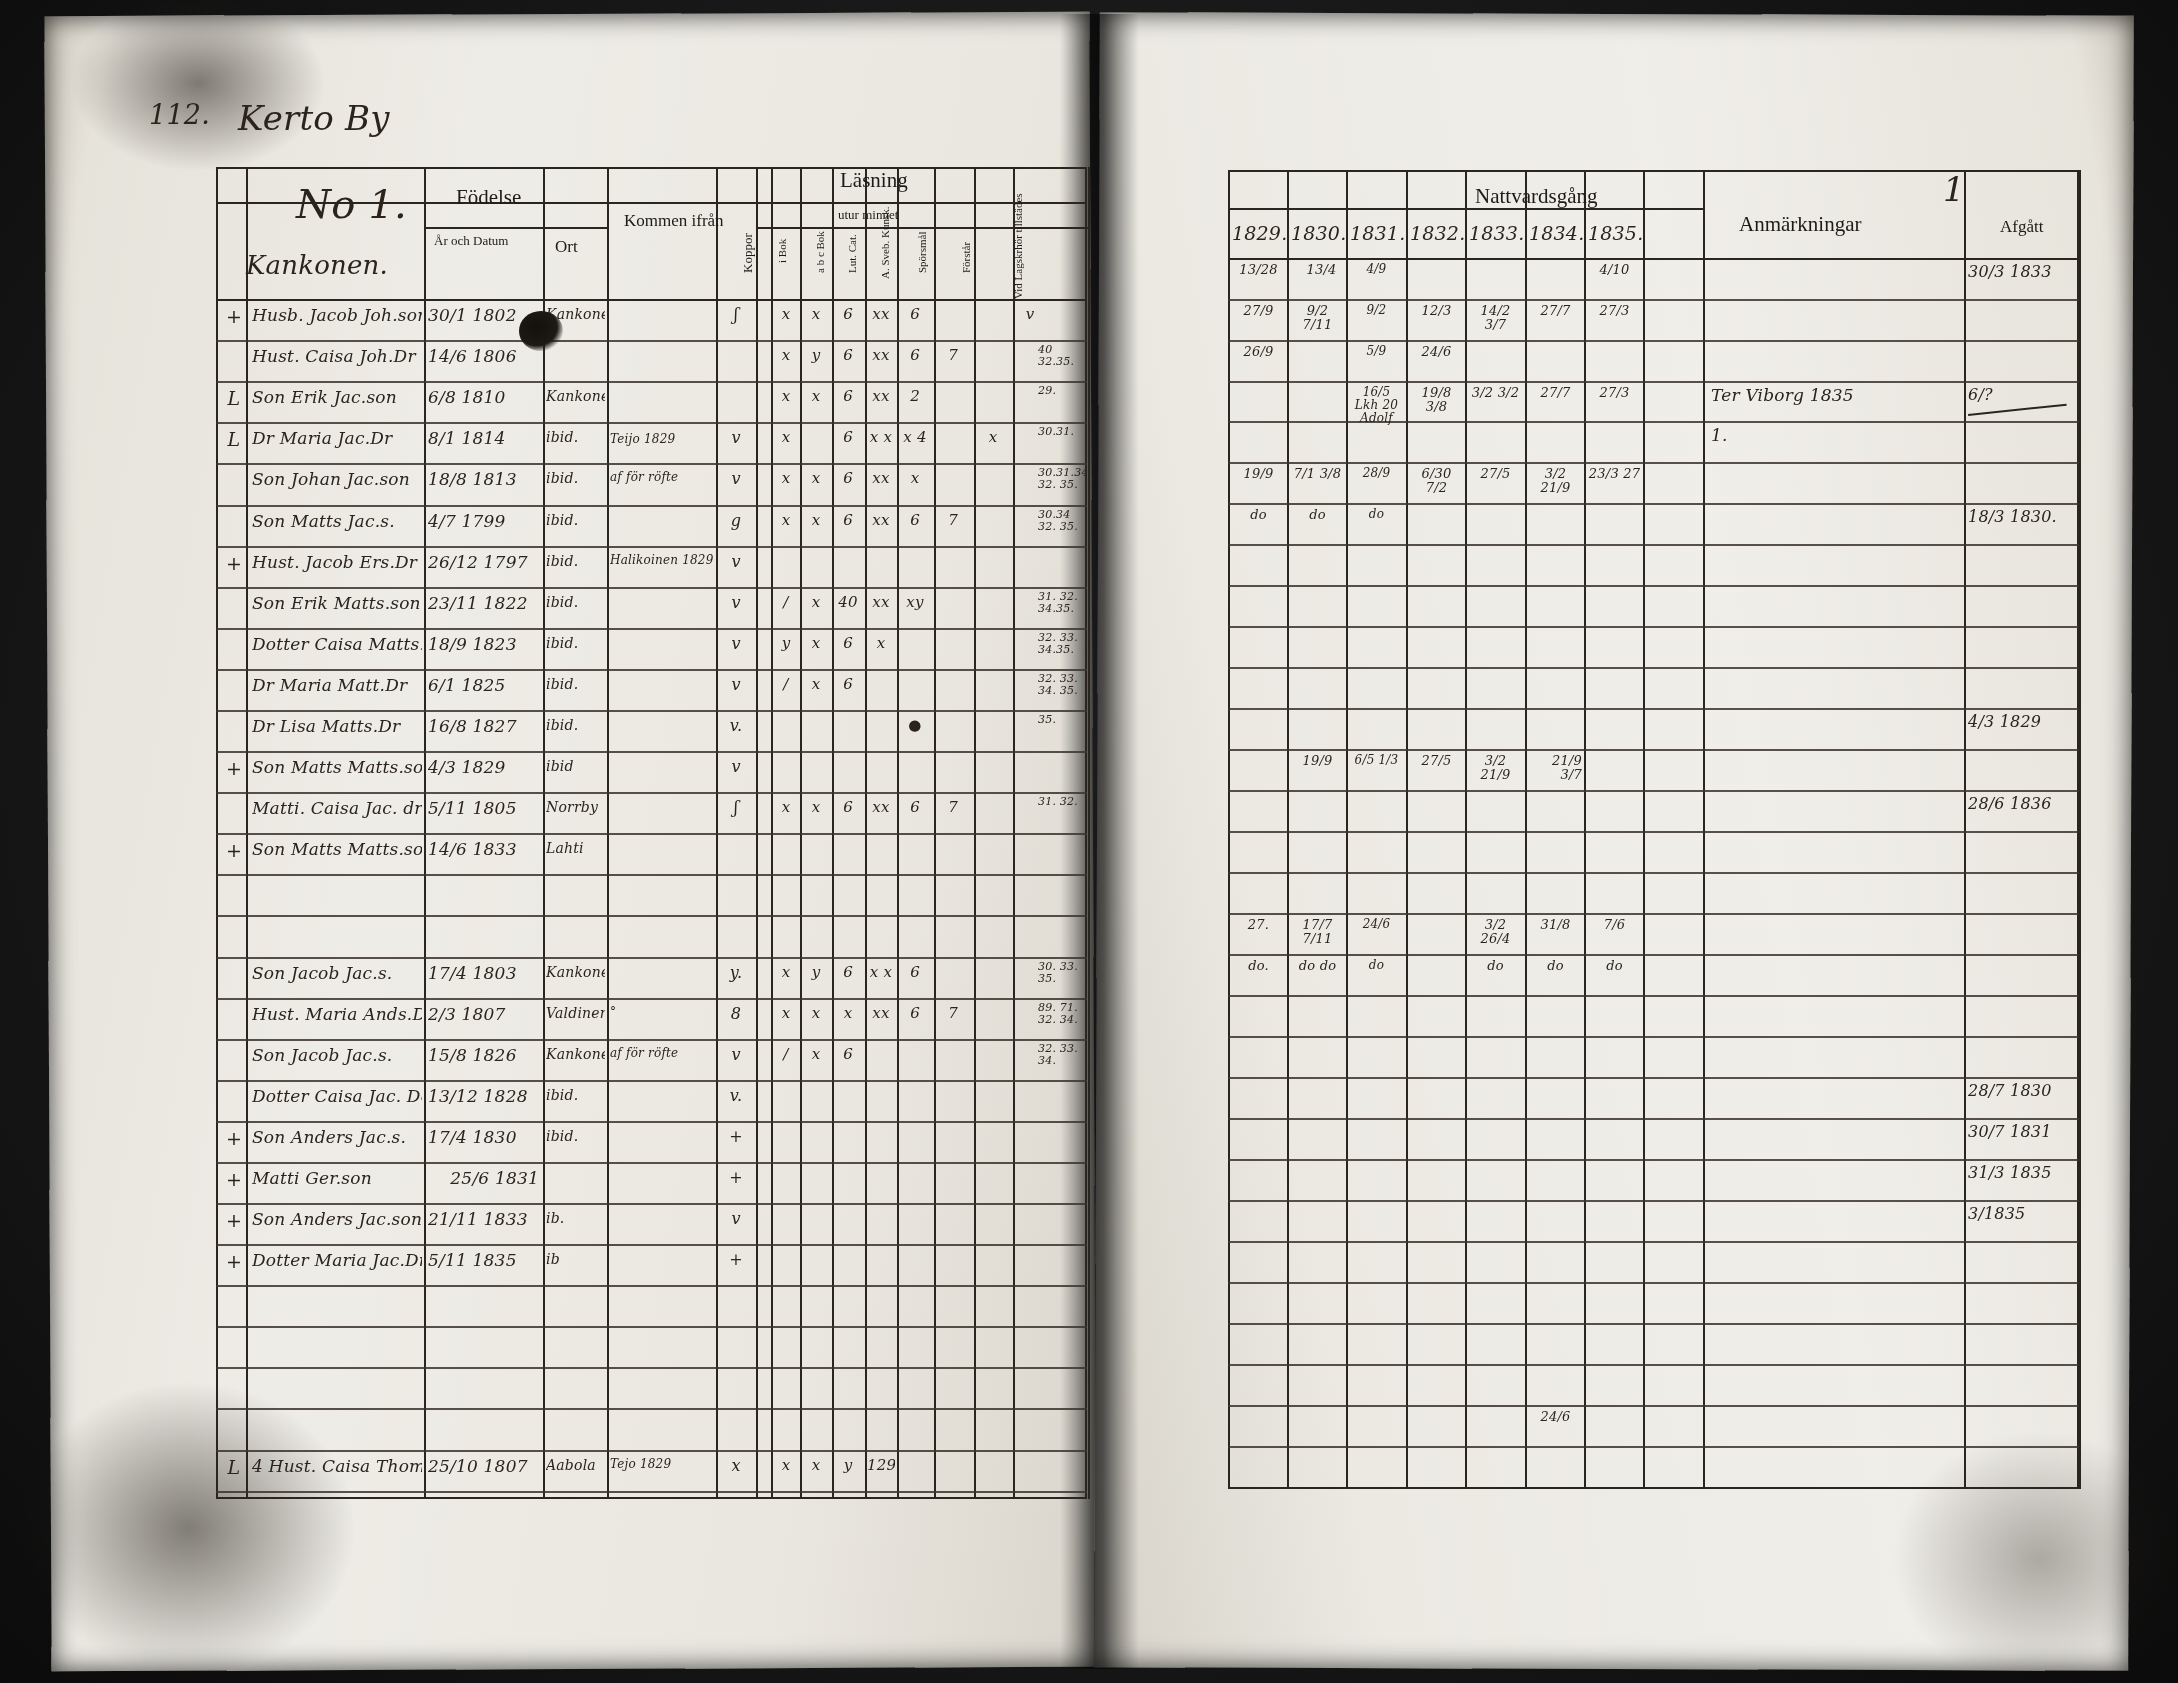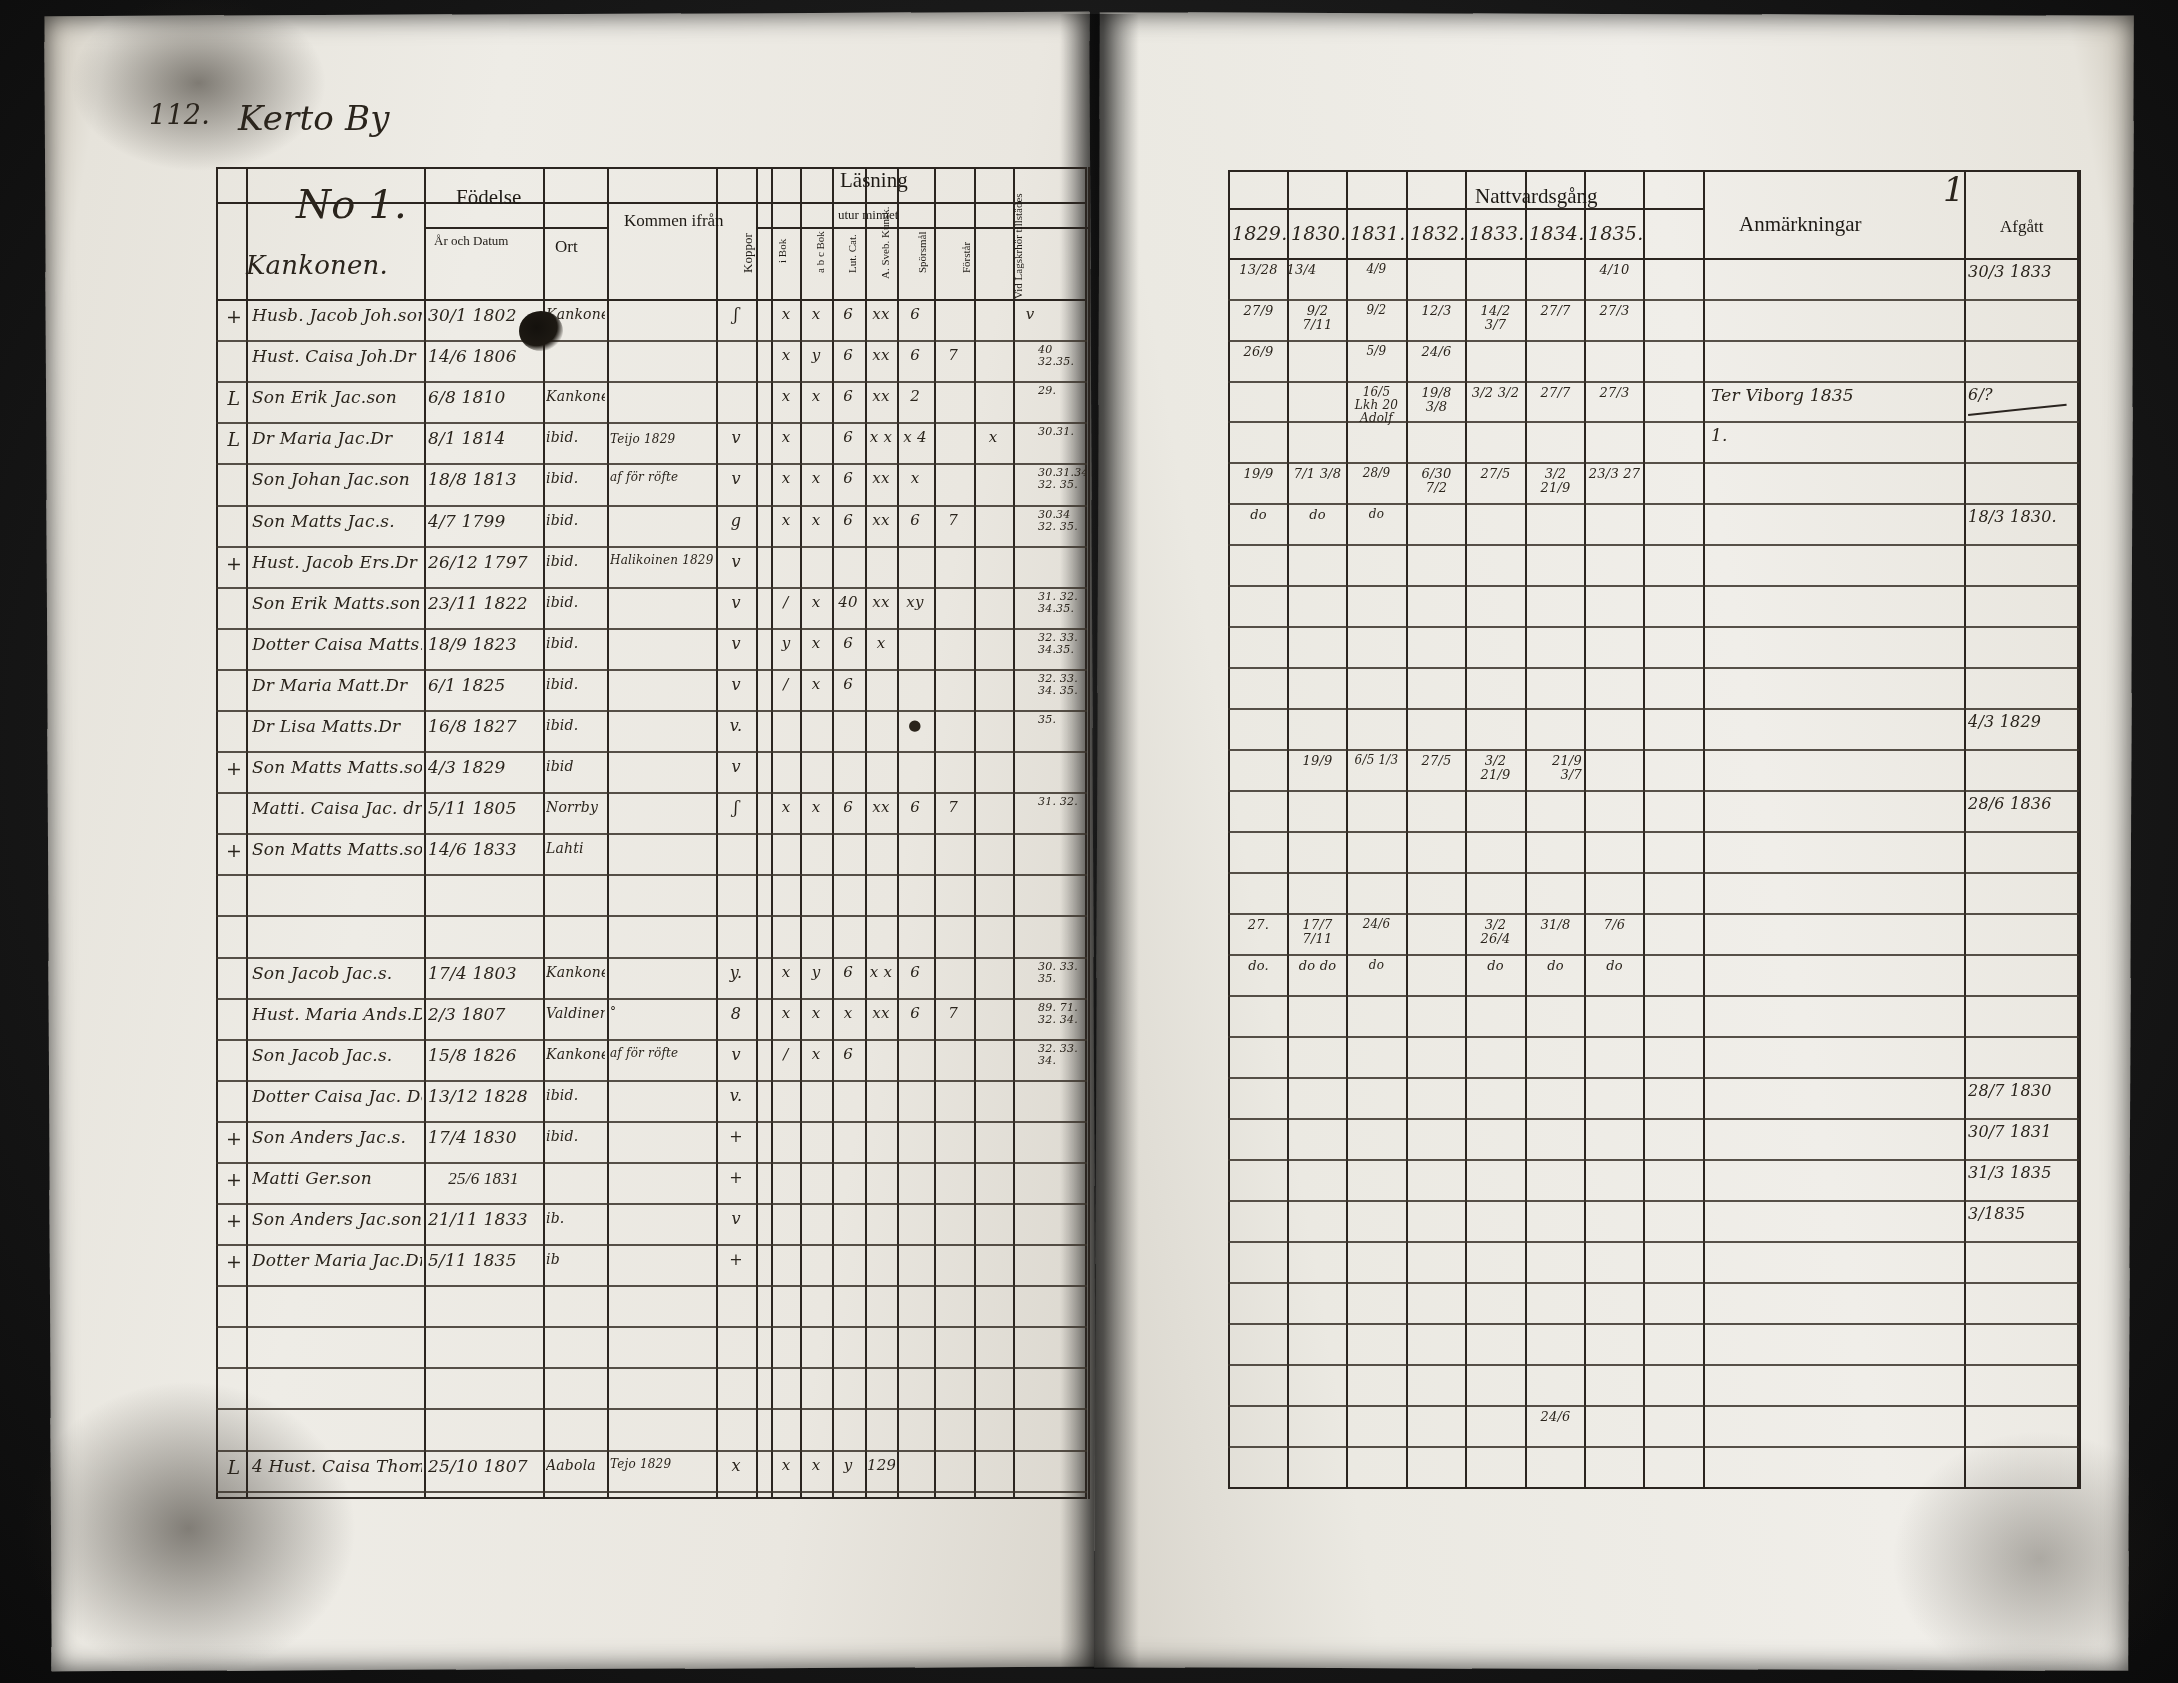--- a/index.html
+++ b/index.html
@@ -422,21 +422,21 @@
           <div class="" style="position:absolute;left:0;top:1107px;width:1040px;height:41px;">
             <div class="hw" style="position:absolute;left:174px;top:8px;width:24px;font-size:19px;text-align:center;line-height:1.05;white-space:nowrap;overflow:hidden;">+</div>
             <div class="hw" style="position:absolute;left:204px;top:8px;width:170px;font-size:17px;text-align:left;line-height:1.05;white-space:nowrap;overflow:hidden;">Son Anders Jac.s.</div>
             <div class="hw" style="position:absolute;left:380px;top:8px;width:111px;font-size:17px;text-align:left;line-height:1.05;white-space:nowrap;overflow:hidden;">17/4 1830</div>
             <div class="hw" style="position:absolute;left:498px;top:8px;width:59px;font-size:14px;text-align:left;line-height:1.05;white-space:nowrap;overflow:hidden;">ibid.</div>
             <div class="hw" style="position:absolute;left:671px;top:8px;width:34px;font-size:16px;text-align:center;line-height:1.05;white-space:nowrap;overflow:hidden;">+</div>
           </div>
           <div class="" style="position:absolute;left:0;top:1148px;width:1040px;height:41px;">
             <div class="hw" style="position:absolute;left:174px;top:8px;width:24px;font-size:19px;text-align:center;line-height:1.05;white-space:nowrap;overflow:hidden;">+</div>
             <div class="hw" style="position:absolute;left:204px;top:8px;width:170px;font-size:17px;text-align:left;line-height:1.05;white-space:nowrap;overflow:hidden;">Matti Ger.son</div>
-            <div class="hw" style="position:absolute;left:380px;top:8px;width:111px;font-size:17px;text-align:center;line-height:1.05;white-space:nowrap;overflow:hidden;font-family:Liberation Serif, serif;">25/6 1831</div>
+            <div class="hw" style="position:absolute;left:380px;top:8px;width:111px;font-size:17px;text-align:right;line-height:1.05;white-space:nowrap;overflow:hidden;">25/6 1831</div>
             <div class="hw" style="position:absolute;left:671px;top:8px;width:34px;font-size:16px;text-align:center;line-height:1.05;white-space:nowrap;overflow:hidden;">+</div>
           </div>
           <div class="" style="position:absolute;left:0;top:1189px;width:1040px;height:41px;">
             <div class="hw" style="position:absolute;left:174px;top:8px;width:24px;font-size:19px;text-align:center;line-height:1.05;white-space:nowrap;overflow:hidden;">+</div>
             <div class="hw" style="position:absolute;left:204px;top:8px;width:170px;font-size:17px;text-align:left;line-height:1.05;white-space:nowrap;overflow:hidden;">Son Anders Jac.son</div>
             <div class="hw" style="position:absolute;left:380px;top:8px;width:111px;font-size:17px;text-align:left;line-height:1.05;white-space:nowrap;overflow:hidden;">21/11 1833</div>
             <div class="hw" style="position:absolute;left:498px;top:8px;width:59px;font-size:14px;text-align:left;line-height:1.05;white-space:nowrap;overflow:hidden;">ib.</div>
             <div class="hw" style="position:absolute;left:671px;top:8px;width:34px;font-size:16px;text-align:center;line-height:1.05;white-space:nowrap;overflow:hidden;">v</div>
           </div>
           <div class="" style="position:absolute;left:0;top:1230px;width:1040px;height:41px;">
@@ -529,21 +529,21 @@
           <div class="hw" style="position:absolute;left:194px;top:208px;width:55px;text-align:center;font-size:19px;">1830.</div>
           <div class="hw" style="position:absolute;left:253px;top:208px;width:55px;text-align:center;font-size:19px;">1831.</div>
           <div class="hw" style="position:absolute;left:313px;top:208px;width:55px;text-align:center;font-size:19px;">1832.</div>
           <div class="hw" style="position:absolute;left:372px;top:208px;width:55px;text-align:center;font-size:19px;">1833.</div>
           <div class="hw" style="position:absolute;left:432px;top:208px;width:55px;text-align:center;font-size:19px;">1834.</div>
           <div class="hw" style="position:absolute;left:491px;top:208px;width:55px;text-align:center;font-size:19px;">1835.</div>
         </div>
       <div id="rt-data">
           <div class="" style="position:absolute;left:0;top:244px;width:982px;height:41px;">
             <div class="hw" style="position:absolute;left:135px;top:5px;width:53px;text-align:center;font-size:13px;line-height:1.1;white-space:normal;overflow:hidden;">13/28</div>
-            <div class="hw" style="position:absolute;left:178px;top:5px;width:53px;text-align:center;font-size:13px;line-height:1.1;white-space:normal;overflow:hidden;">13/4</div>
+            <div class="hw" style="position:absolute;left:198px;top:5px;width:53px;text-align:center;font-size:13px;line-height:1.1;white-space:normal;overflow:hidden;">13/4</div>
             <div class="hw" style="position:absolute;left:253px;top:5px;width:53px;text-align:center;font-size:12px;line-height:1.1;white-space:normal;overflow:hidden;">4/9</div>
             <div class="hw" style="position:absolute;left:491px;top:5px;width:53px;text-align:center;font-size:13px;line-height:1.1;white-space:normal;overflow:hidden;">4/10</div>
             <div class="hw" style="position:absolute;left:871px;top:5px;width:107px;text-align:left;font-size:16px;line-height:1.1;white-space:normal;overflow:hidden;">30/3 1833</div>
           </div>
           <div class="" style="position:absolute;left:0;top:285px;width:982px;height:41px;">
             <div class="hw" style="position:absolute;left:135px;top:5px;width:53px;text-align:center;font-size:13px;line-height:1.1;white-space:normal;overflow:hidden;">27/9</div>
             <div class="hw" style="position:absolute;left:194px;top:5px;width:53px;text-align:center;font-size:13px;line-height:1.1;white-space:normal;overflow:hidden;">9/2  7/11</div>
             <div class="hw" style="position:absolute;left:253px;top:5px;width:53px;text-align:center;font-size:12px;line-height:1.1;white-space:normal;overflow:hidden;">9/2</div>
             <div class="hw" style="position:absolute;left:313px;top:5px;width:53px;text-align:center;font-size:13px;line-height:1.1;white-space:normal;overflow:hidden;">12/3</div>
             <div class="hw" style="position:absolute;left:372px;top:5px;width:53px;text-align:center;font-size:13px;line-height:1.1;white-space:normal;overflow:hidden;">14/2 3/7</div>

